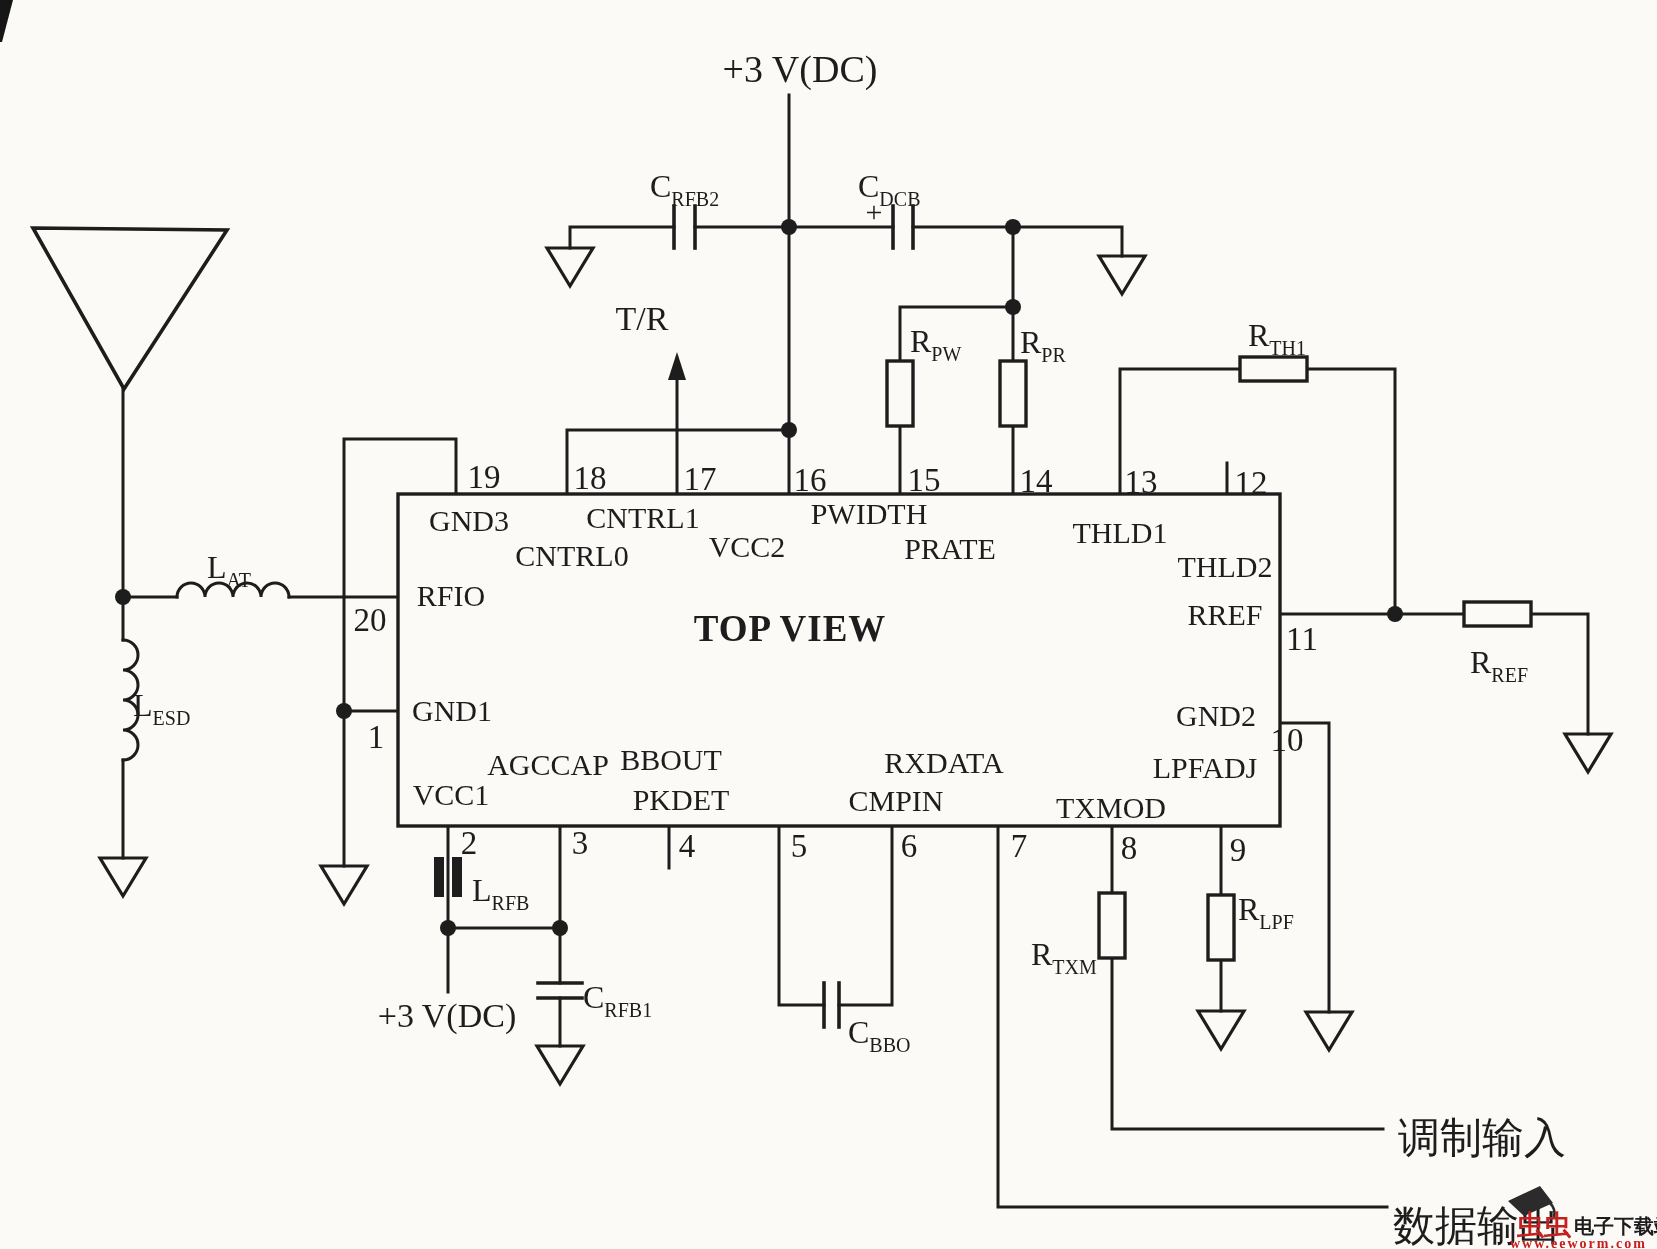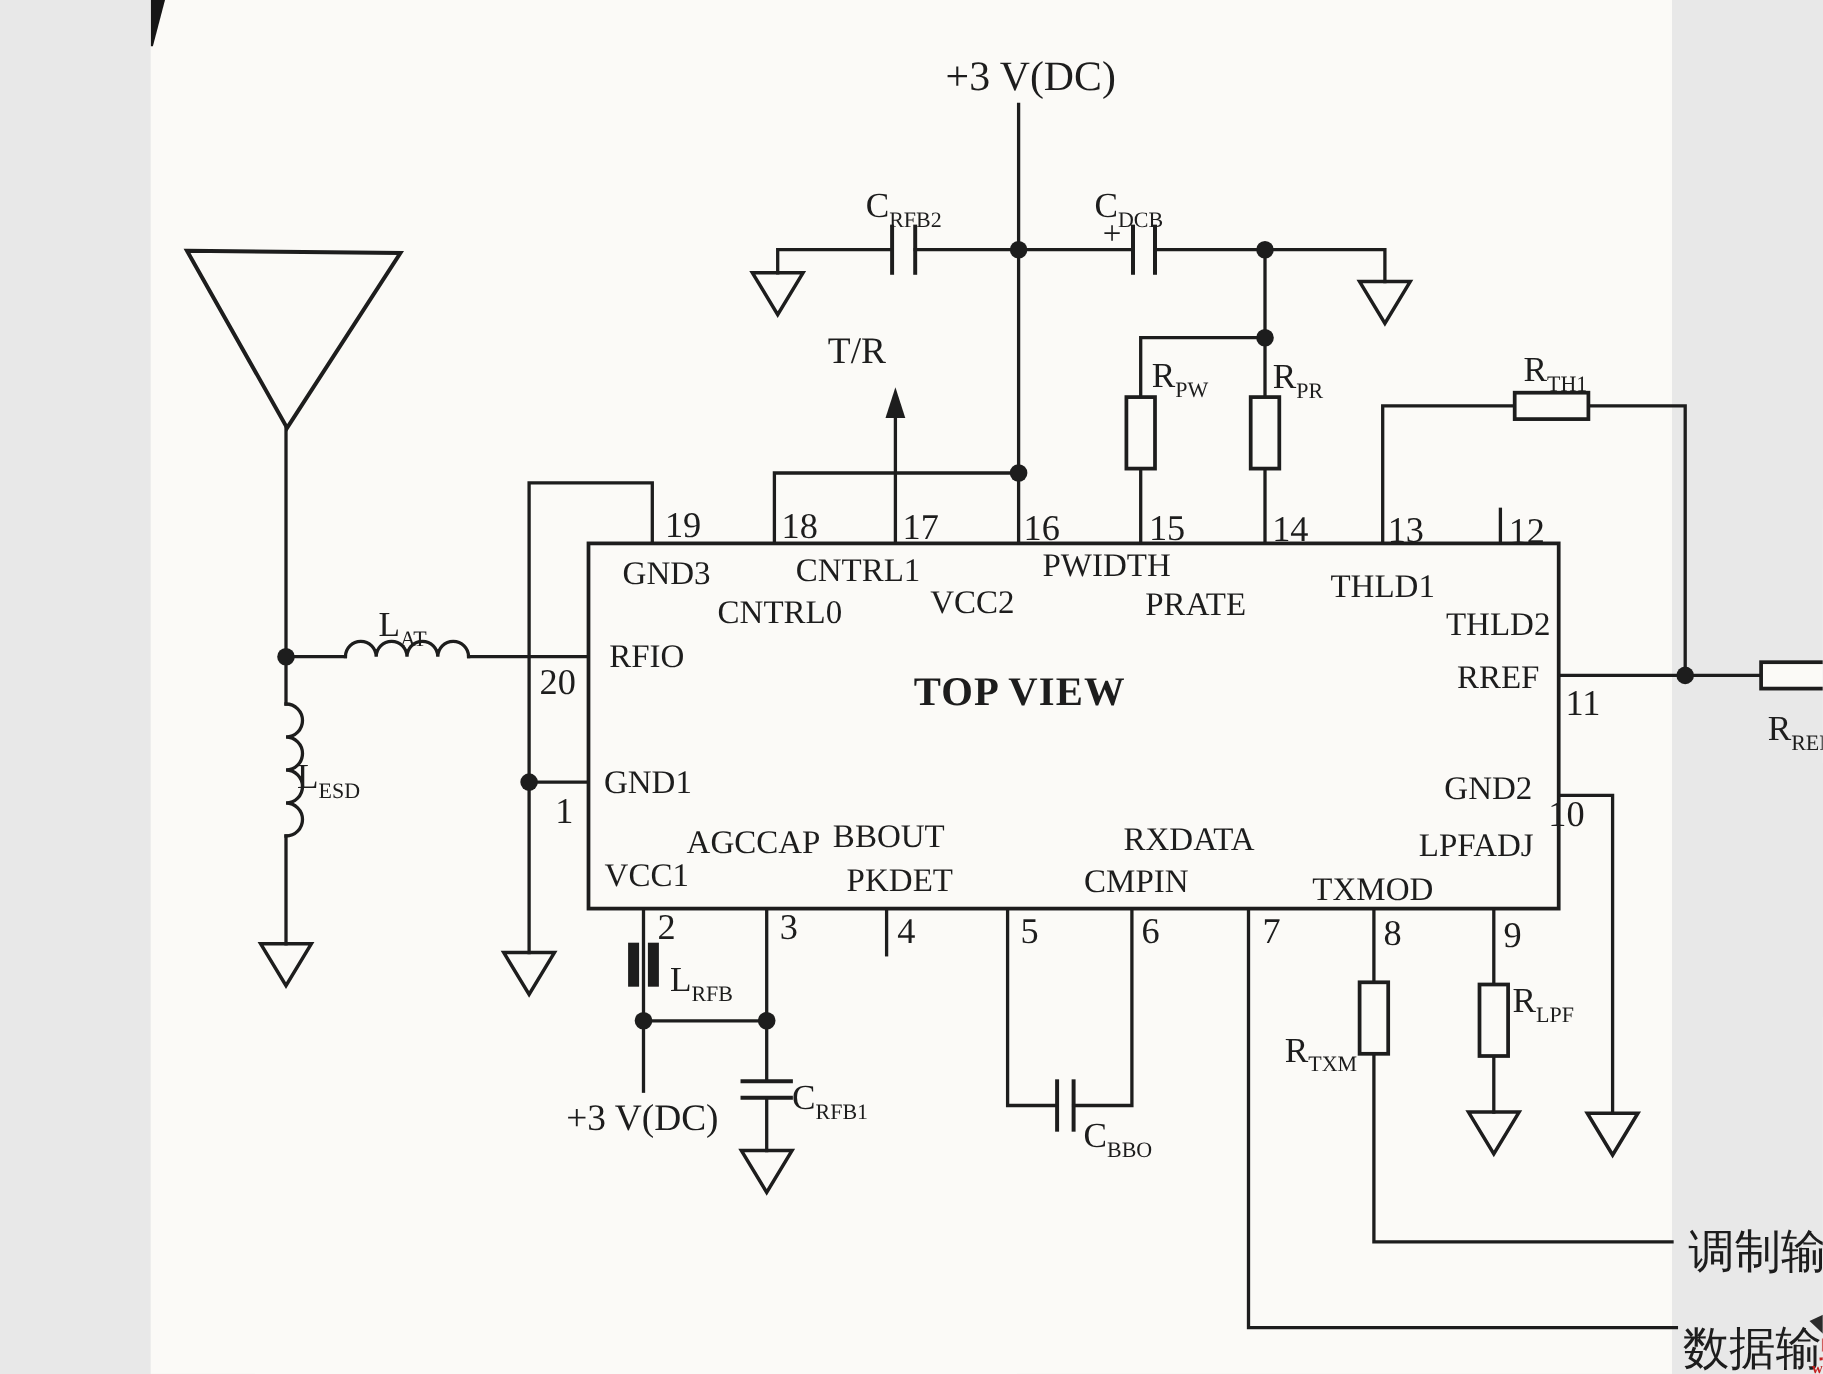--- a/index.html
+++ b/index.html
@@ -1,16 +1,16 @@
 <!DOCTYPE html>
 <html><head>
 <meta charset="utf-8">
 <style>
   html,body{margin:0;padding:0;background:#e8e8e8;}
-  .page{width:1383px;height:1249px;background:#fbfaf7;position:relative;margin:0 auto;
+  .page{width:1657px;height:1249px;background:#fbfaf7;position:relative;margin:0 auto;
         font-family:"Liberation Serif","DejaVu Serif",serif;}
   svg{display:block}
   text{fill:#1d1d1d;font-family:"Liberation Serif","DejaVu Serif",serif;}
   .wire{stroke:#1d1d1d;stroke-width:3;fill:none;stroke-linecap:square;}
   .thick{stroke-width:3.6;}
   .comp{stroke:#1d1d1d;stroke-width:3.4;fill:#fbfaf7;}
   .dot{fill:#1d1d1d;stroke:none;}
   .lbl{font-size:30px;}
   .num{font-size:33px;}
   .sub{font-size:20px;}

